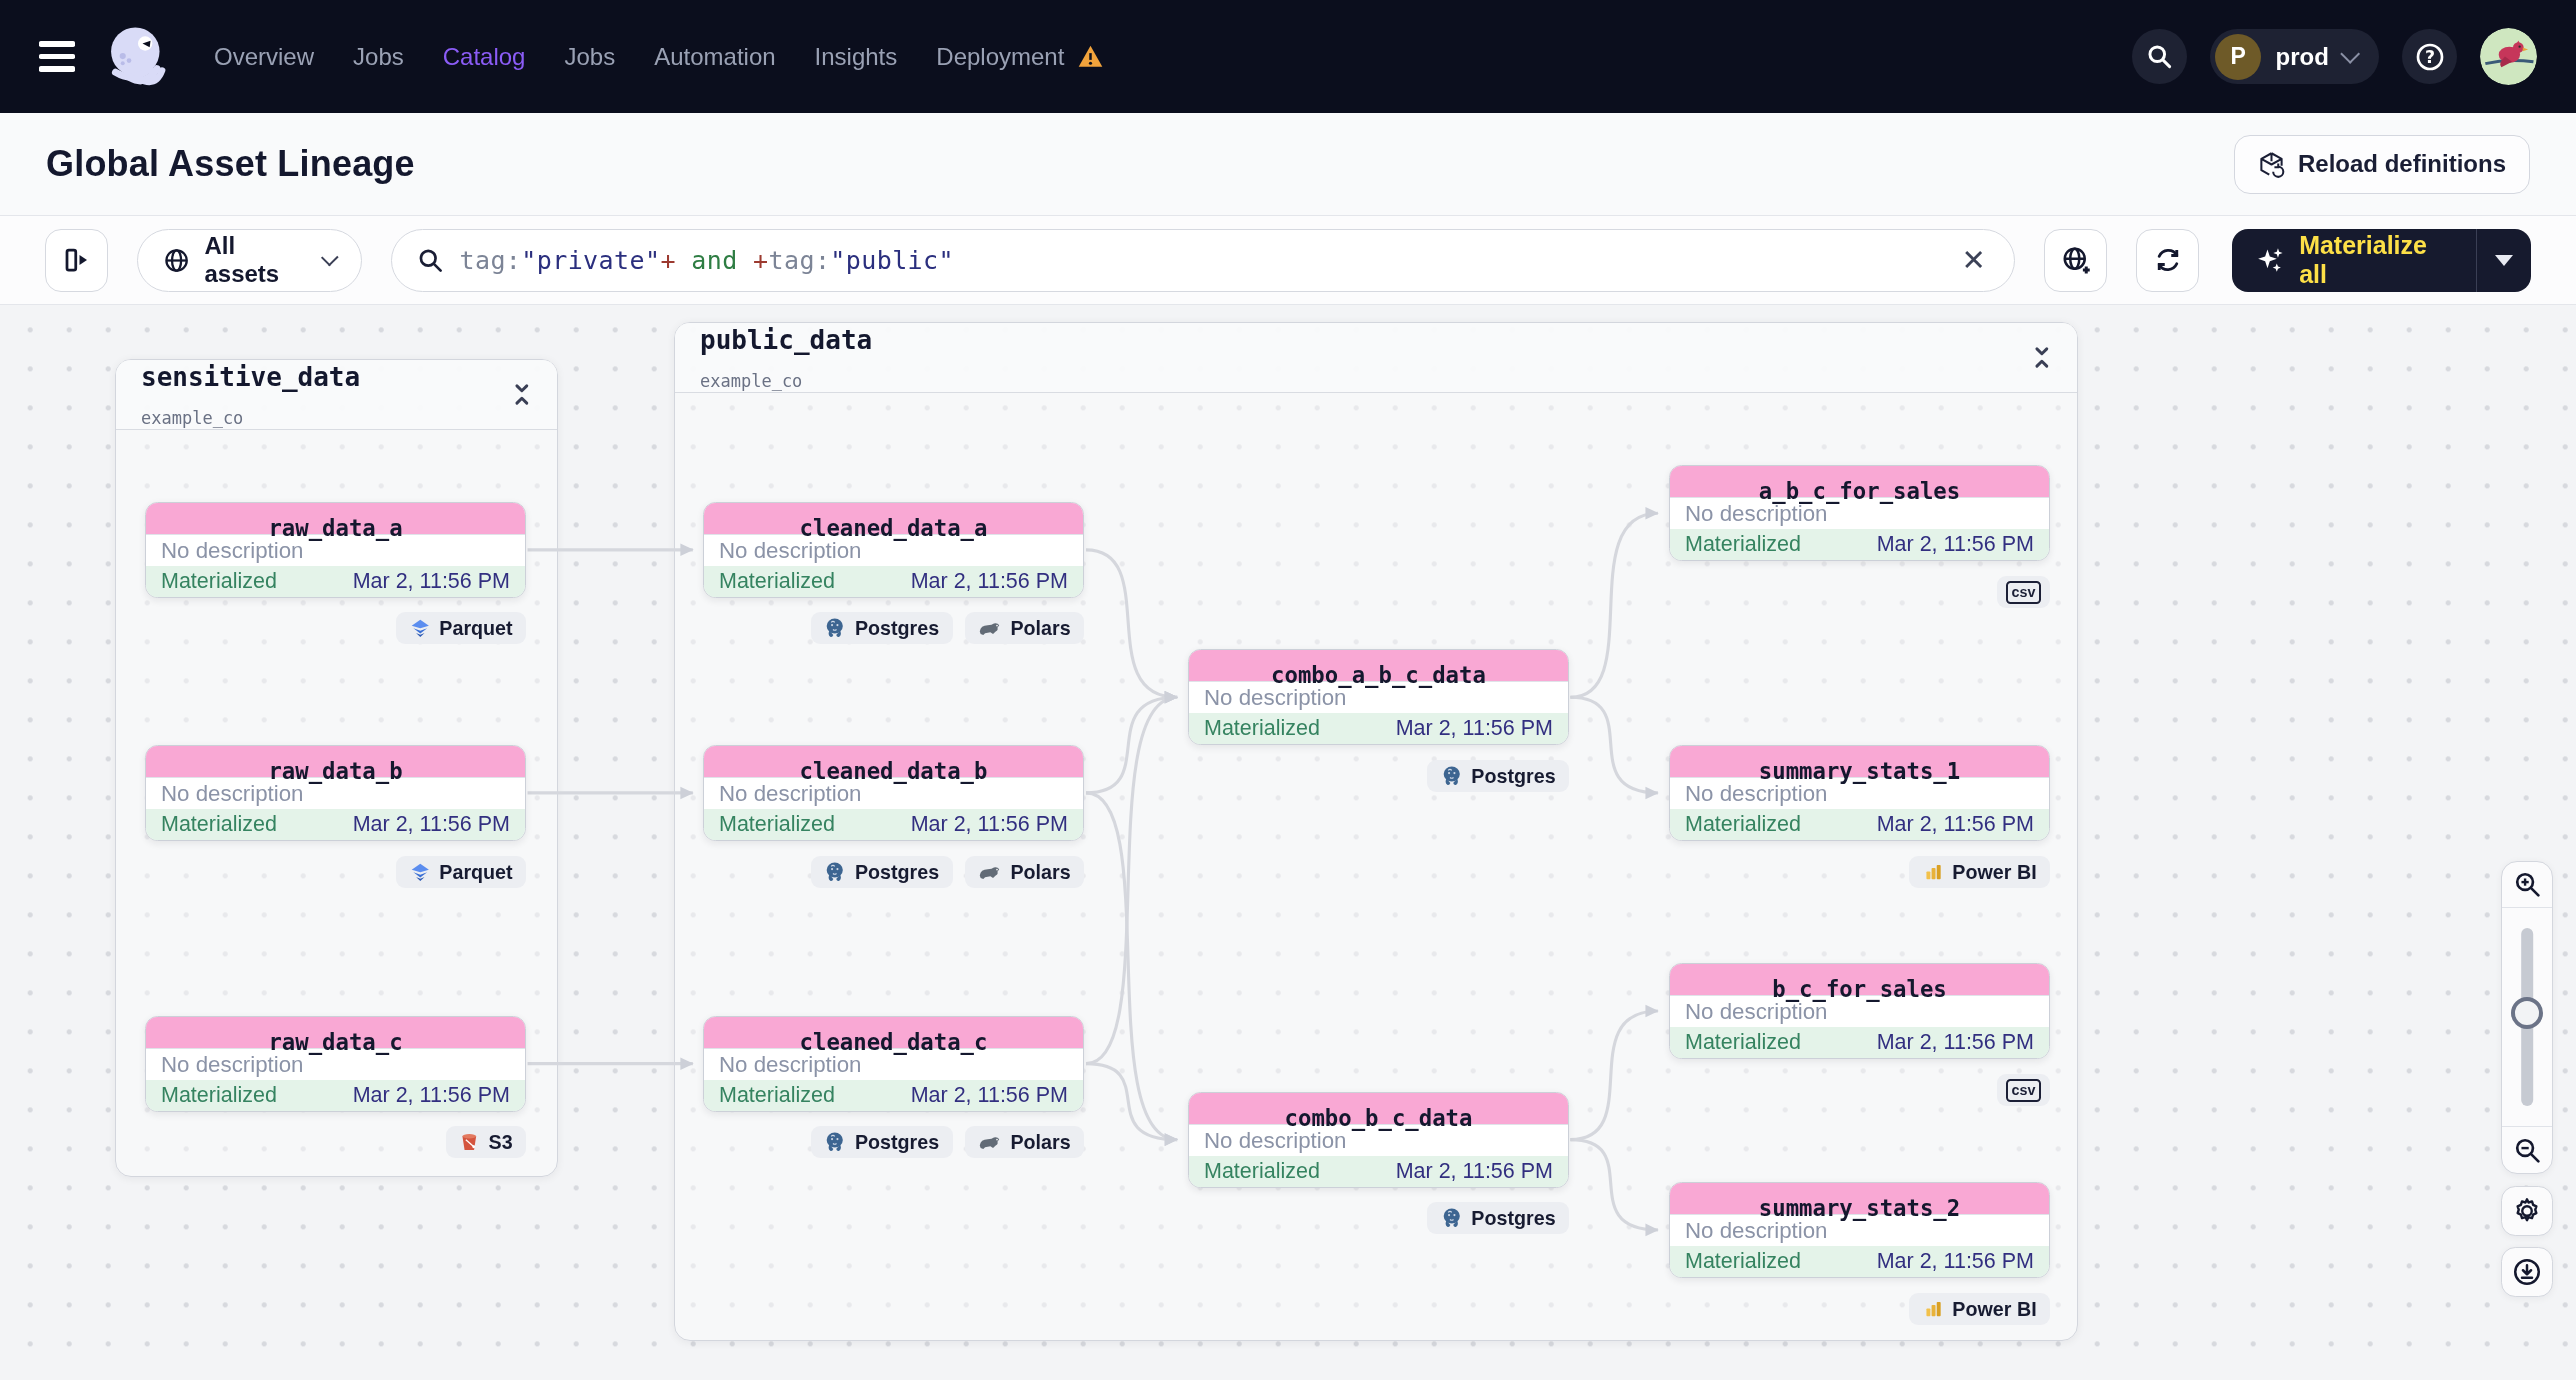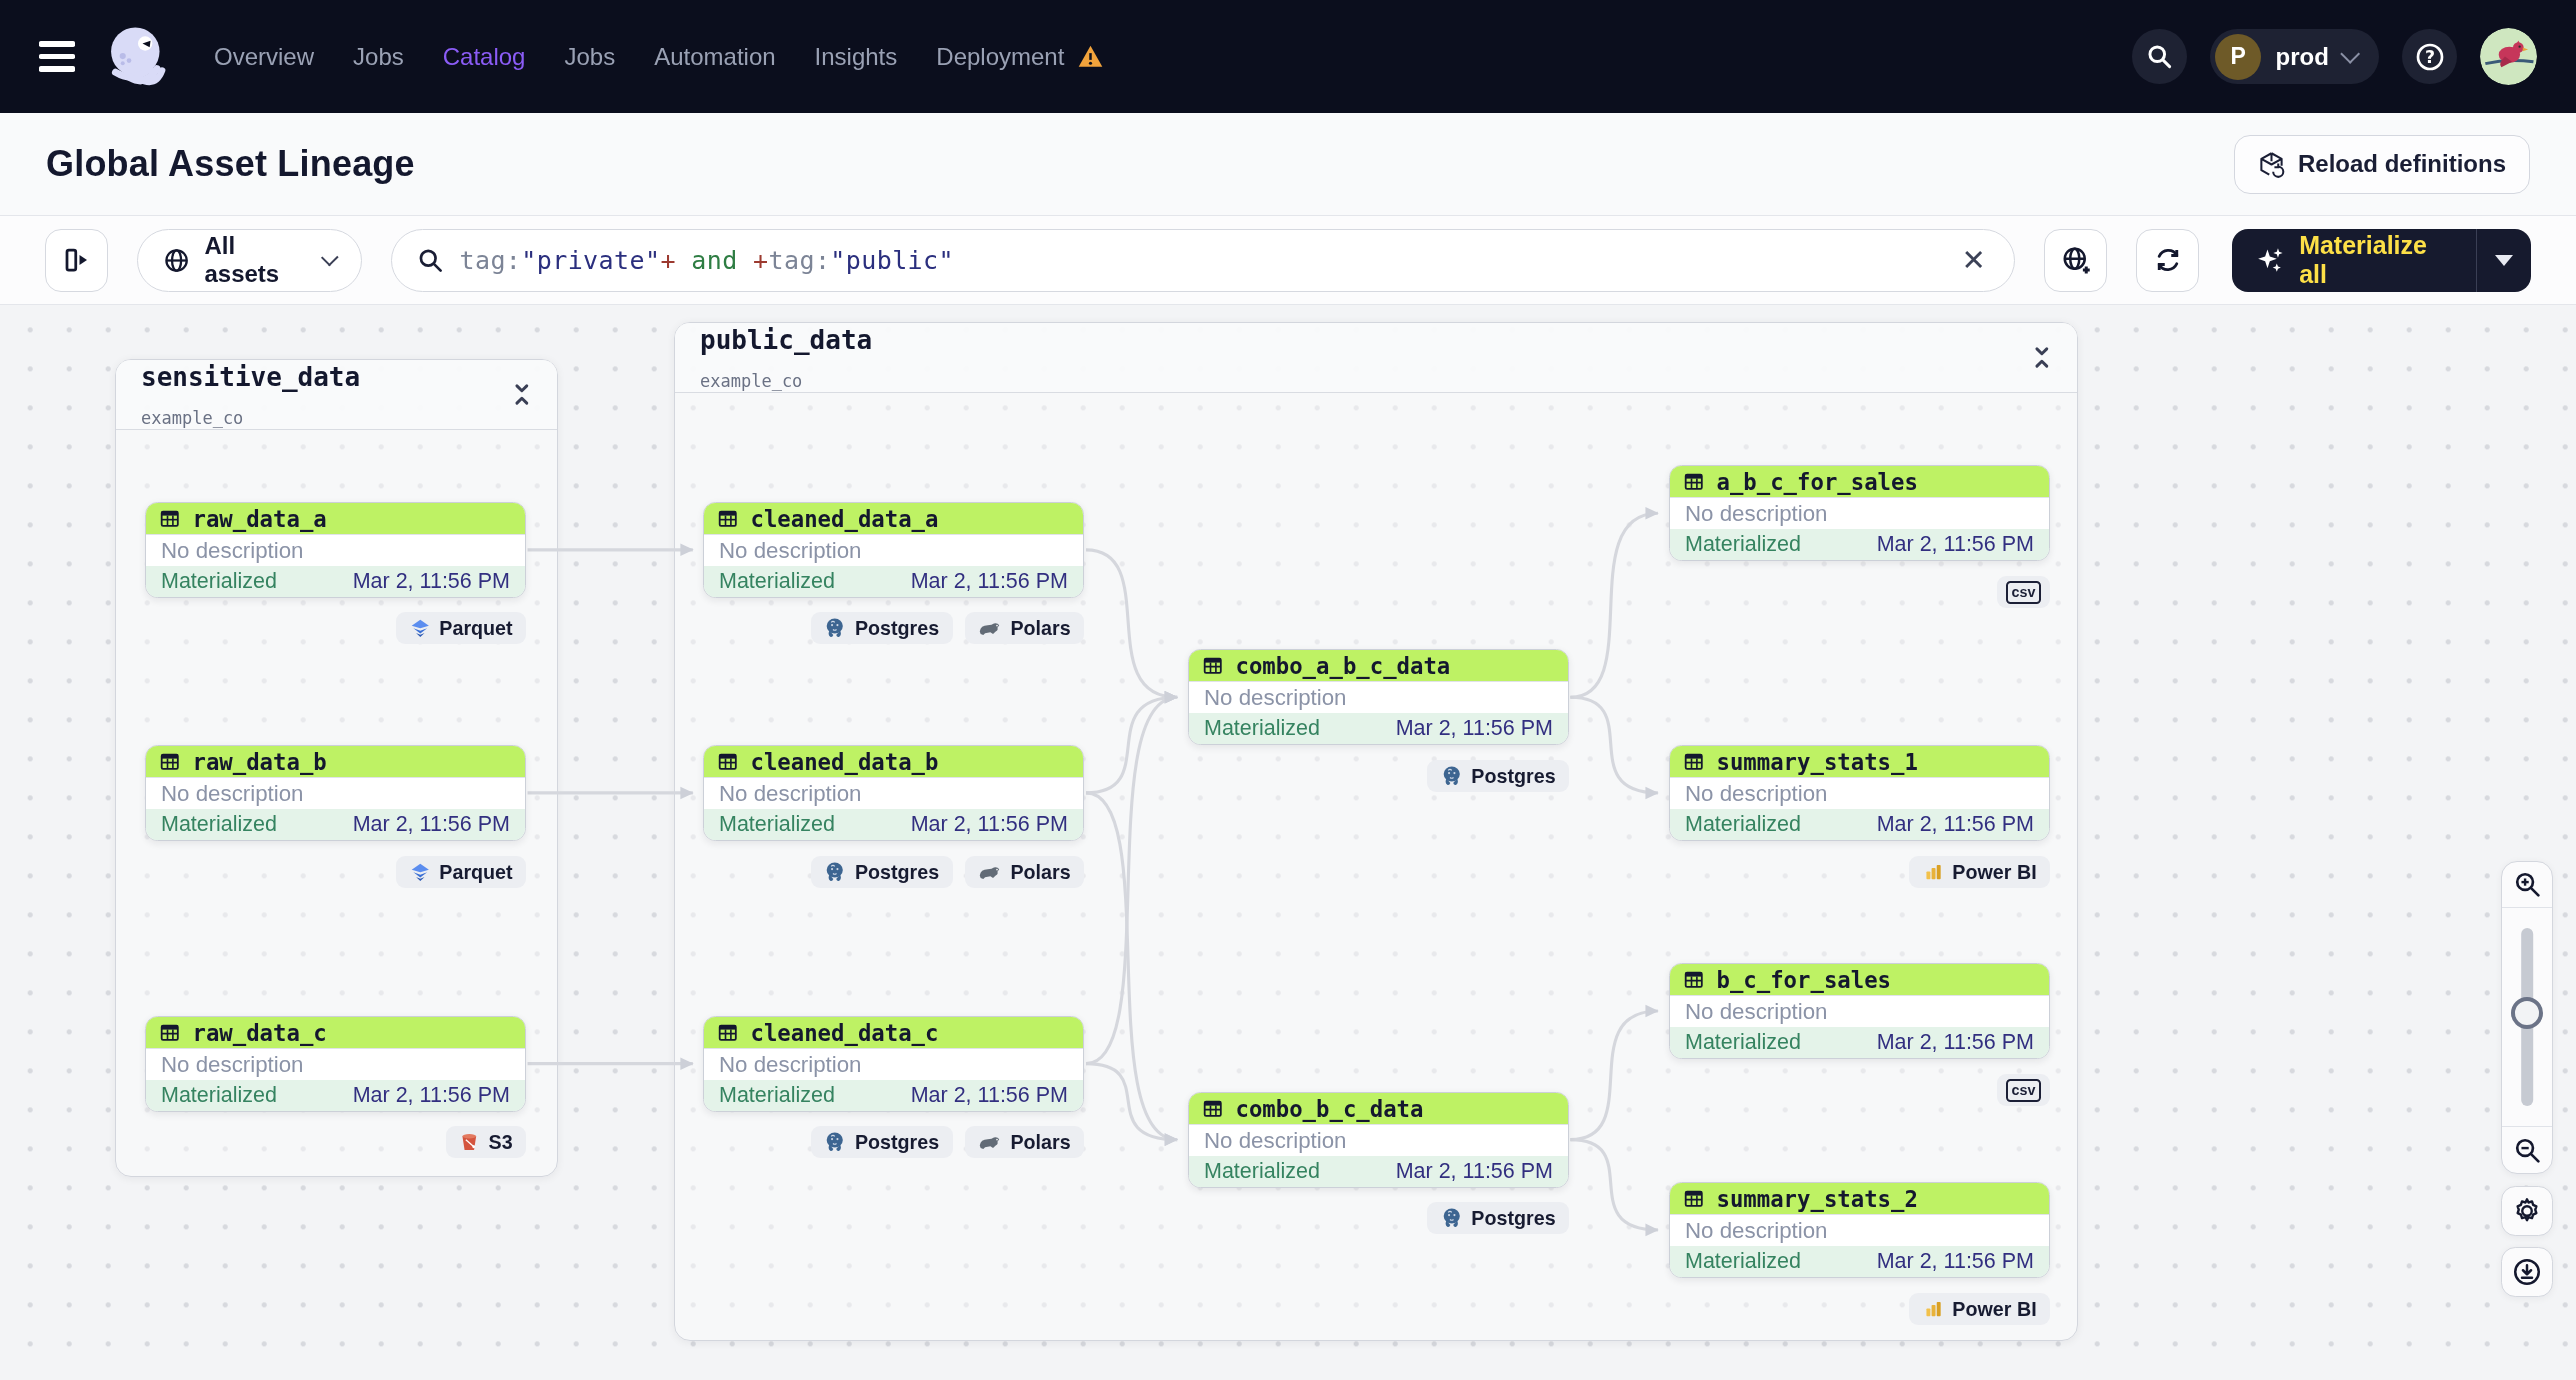--- a/index.html
+++ b/index.html
@@ -46,21 +46,21 @@
     background-image:radial-gradient(circle, #d7d9de 2.3px, transparent 2.5px);
     background-size:39px 39px; background-position:10.7px 5.4px; overflow:hidden; }
   .group { position:absolute; border:1.8px solid #d3d6dd; border-radius:16px; background:rgba(252,252,253,.45); box-shadow:0 1.8px 9px rgba(20,24,40,.06); }
   .group-header { height:70px; background:rgba(249,250,251,.92); border-bottom:1.8px solid #d9dce2; border-radius:14.3px 14.3px 0 0; display:flex; align-items:center; padding:0 25px; }
   .gh-text { display:flex; flex-direction:column; gap:16px; }
   .group-title { font-size:26px; font-weight:700; color:#14182e; }
   .group-sub { font-size:17px; color:#6a7184; }
   .collapse-btn { margin-left:auto; cursor:pointer; display:flex; }
 
   .node { position:absolute; width:381px; border:1.8px solid #ccd0d8; border-radius:12.5px; background:#fff; box-shadow:0 2.7px 7.2px rgba(20,24,40,.08); overflow:hidden; cursor:pointer; }
-  .node-h { height:32px; background:#bef264; border-bottom:0.9px solid #e0e3e9; display:flex; align-items:center; gap:11.6px; padding:0 13.4px; }
+  .node-h { height:32px; background:#f9a8d4; border-bottom:0.9px solid #e0e3e9; display:flex; align-items:center; gap:11.6px; padding:0 13.4px;flex-direction:column; }
   .node-name { font-size:22.3px; font-weight:700; color:#14182e; }
   .node-d { height:31px; display:flex; align-items:center; padding:0 15px; font-size:22.3px; color:#8b93a7; background:#fff;text-align:right; }
   .node-s { height:31px; background:#e4f3e9; display:flex; align-items:center; justify-content:space-between; padding:0 15px; font-size:21.5px; }
   .s-label { color:#358360; }
   .s-date { color:#322f80; }
 
   .badges { position:absolute; width:381px; display:flex; justify-content:flex-end; gap:12.5px; }
   .badge { height:32px; background:#eceef2; border-radius:9px; display:flex; align-items:center; gap:9px; padding:0 13.4px; font-size:19.7px; font-weight:700; color:#171b31; }
   .badge.icon-only { padding:0 9px; }
   .csv-glyph { border:2.2px solid #1b1f36; border-radius:4.5px; padding:0 3.6px; font-size:14.3px; font-weight:700; color:#1b1f36; line-height:19px; }

